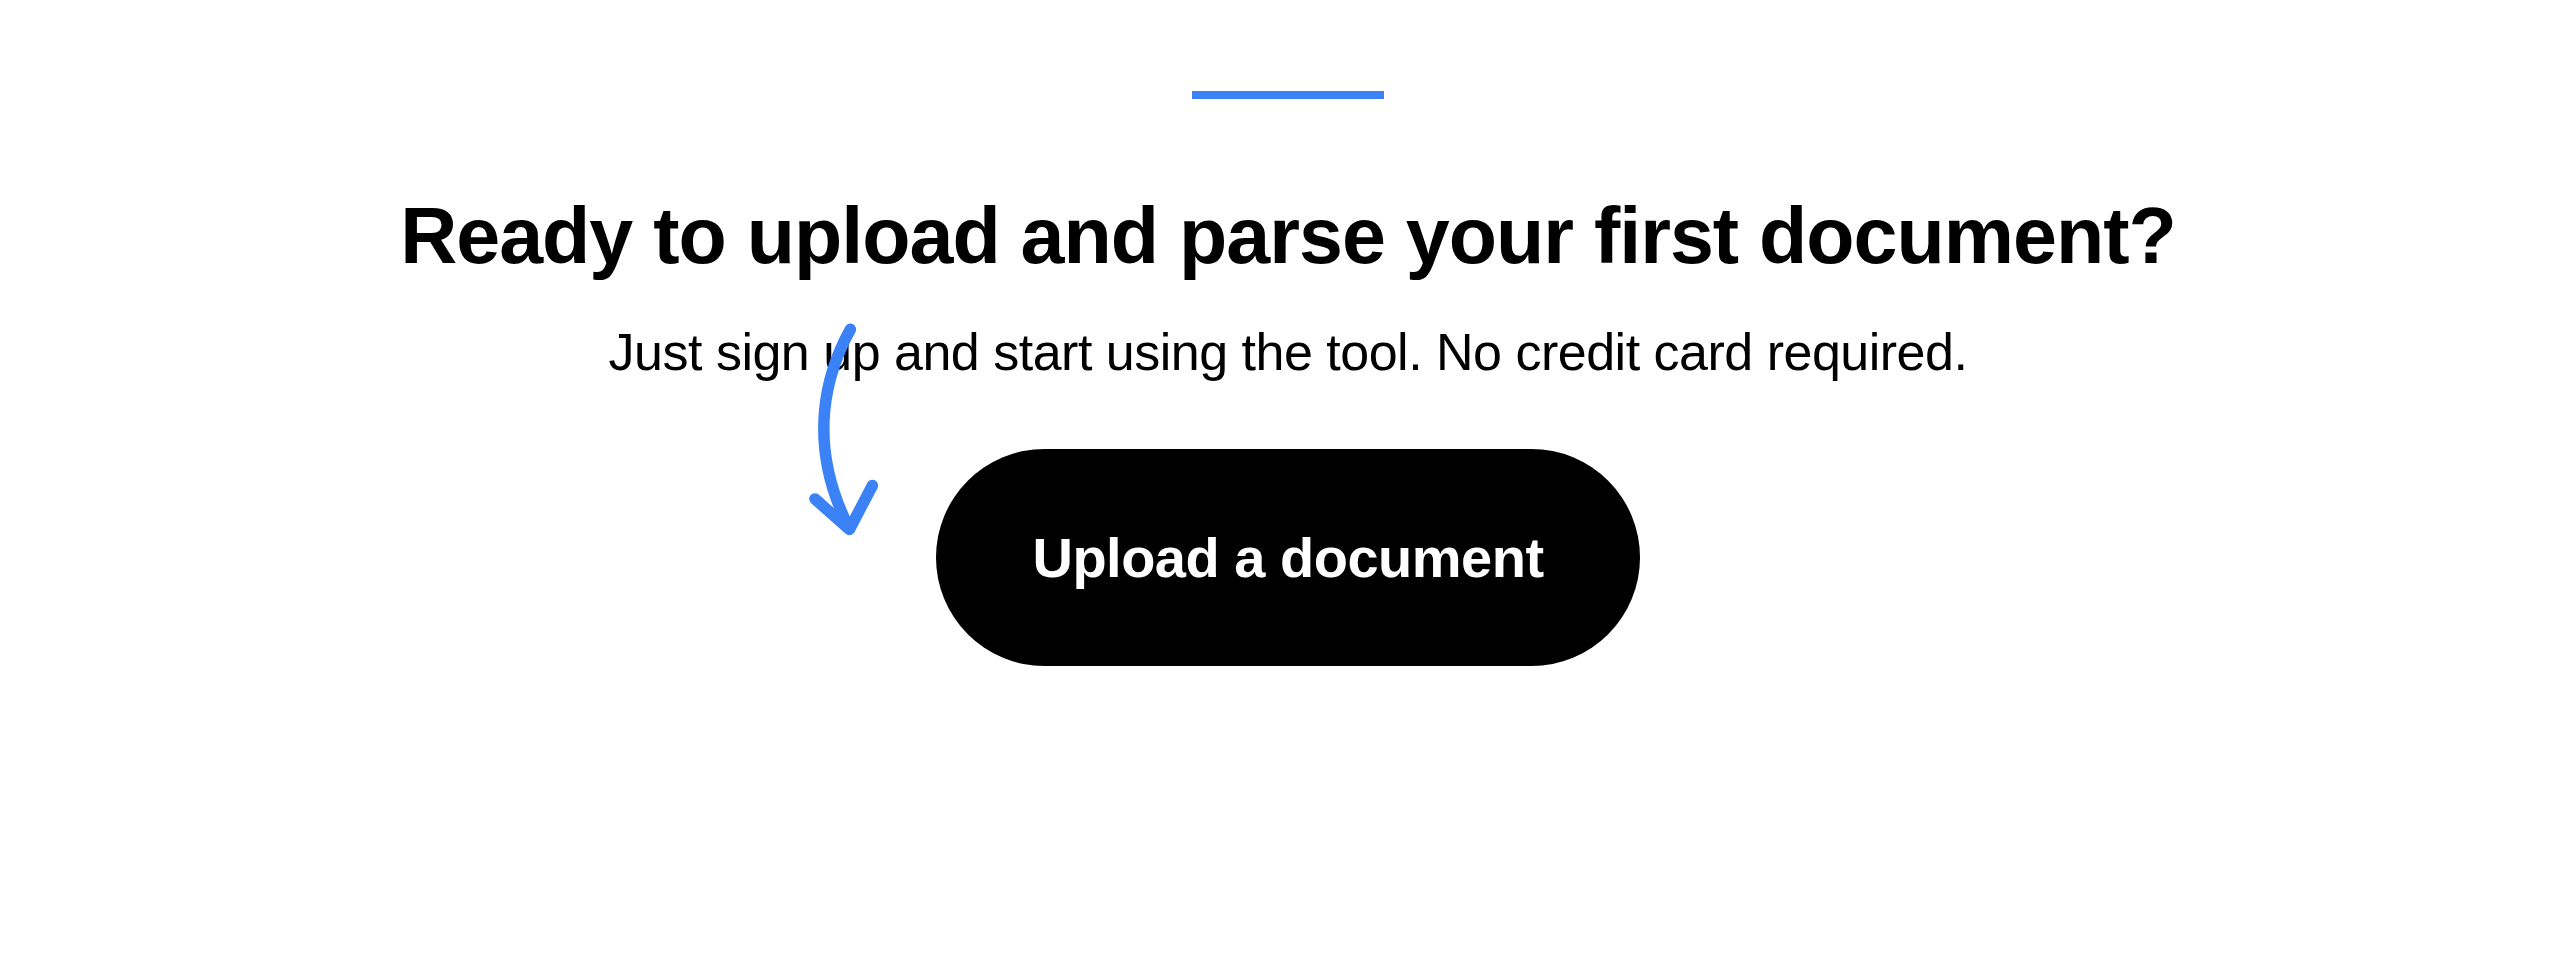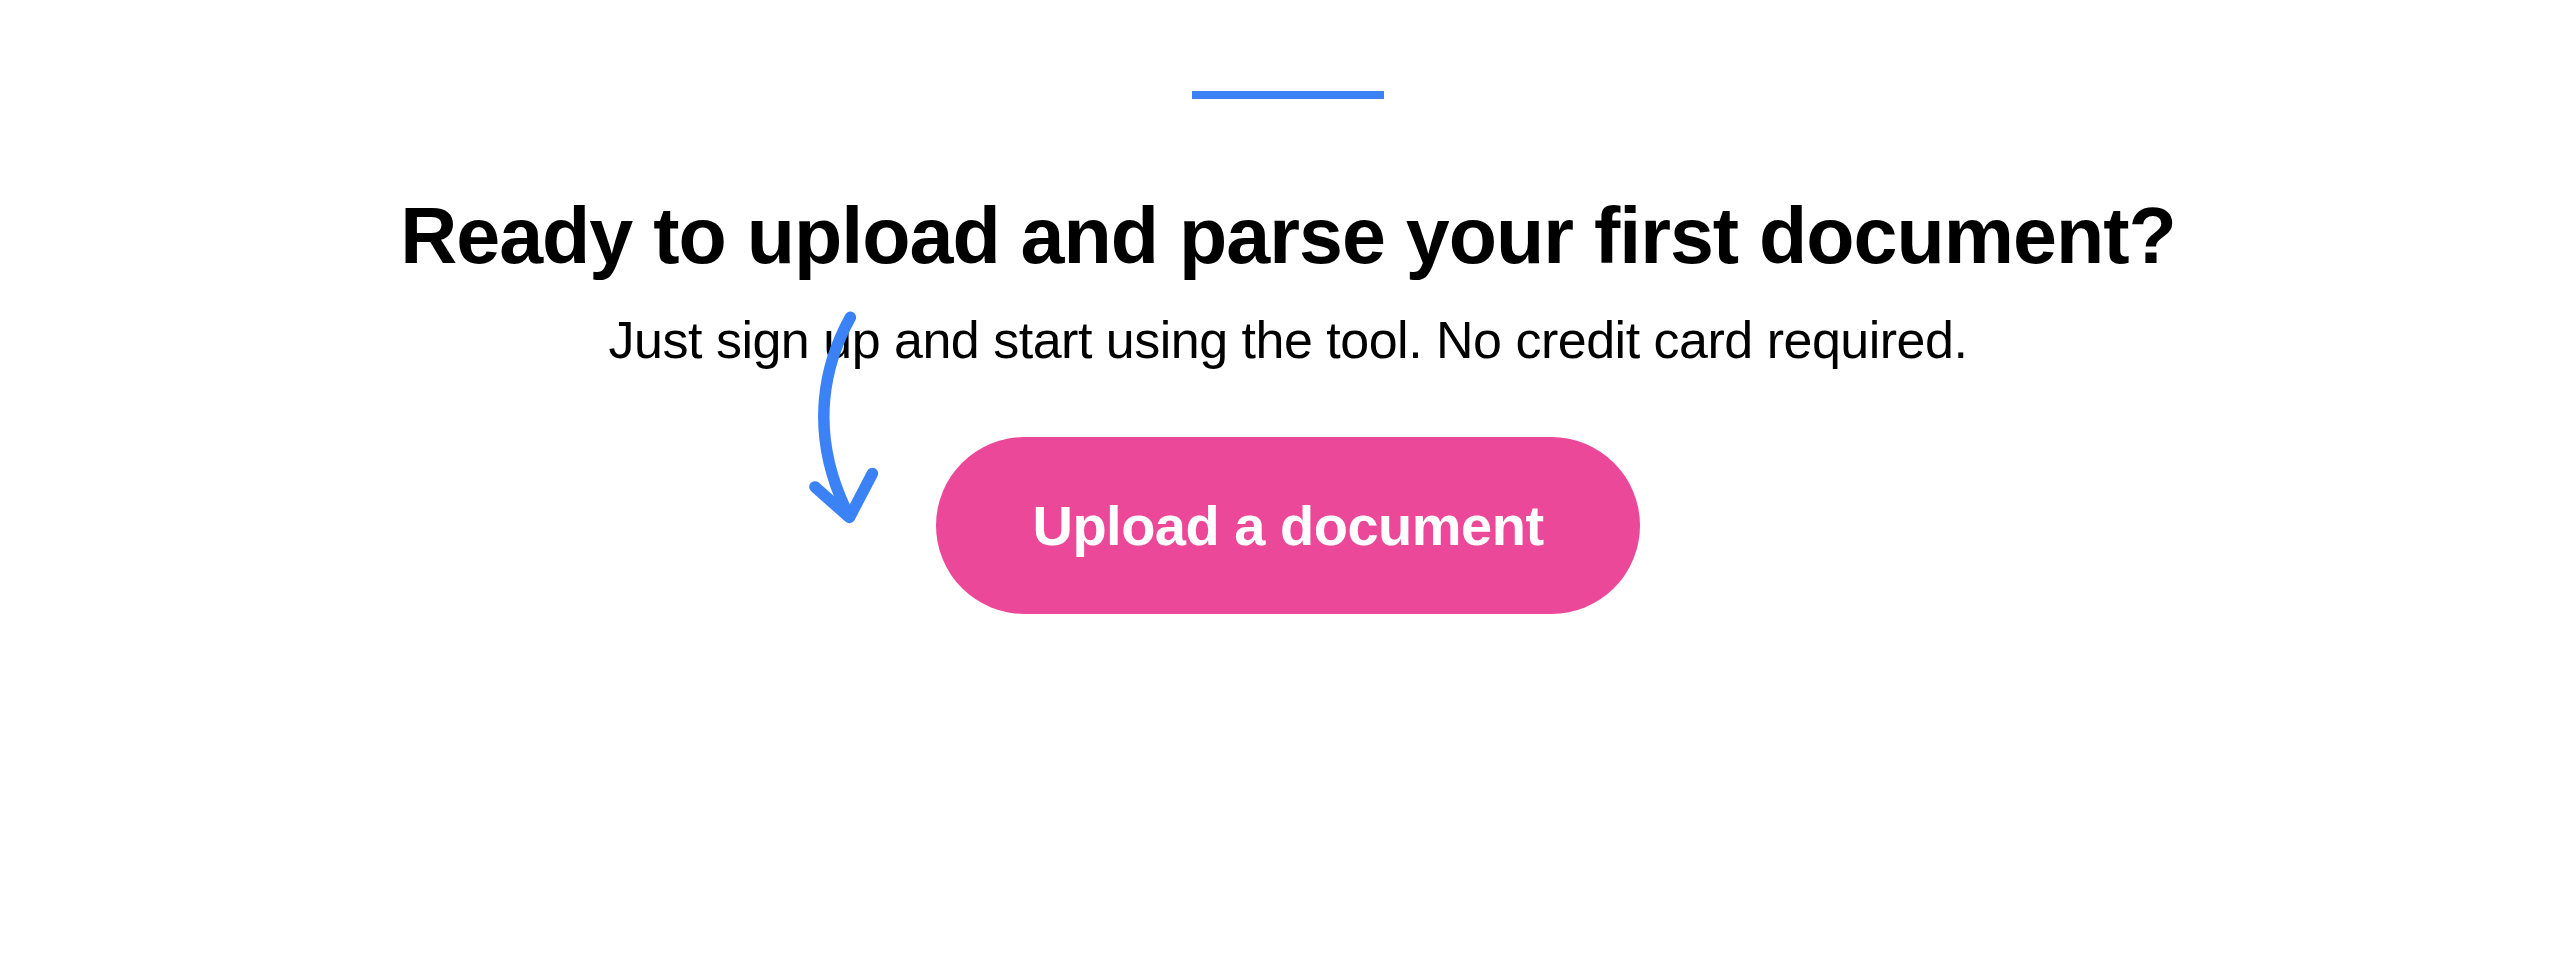--- a/index.html
+++ b/index.html
@@ -23,21 +23,21 @@
       height: 7.7px;
       background: #3B82F6;
       margin-bottom: 91px;
     }
     .heading {
       font-size: 79px;
       font-weight: 700;
       color: #000000;
       text-align: center;
       letter-spacing: -1px;
-      margin-bottom: 28px;
+      margin-bottom: 40px;
     }
     .subheading {
       font-size: 52px;
       font-weight: 400;
       color: #000000;
       text-align: center;
       margin-bottom: 67px;
       letter-spacing: -0.5px;
     }
     .cta-container {
@@ -45,25 +45,25 @@
       display: flex;
       align-items: center;
       justify-content: center;
     }
     .arrow-wrapper {
       position: absolute;
       left: -177px;
       top: -134px;
     }
     .upload-button {
-      background: #ec4899;
+      background: #000000;
       color: #ffffff;
       border: none;
       border-radius: 115px;
-      padding: 56px 96px;
+      padding: 76px 96px;
       font-size: 56px;
       font-weight: 600;
       cursor: pointer;
       font-family: inherit;
       letter-spacing: -0.5px;
     }
   </style>
 </head>
 <body>
 

